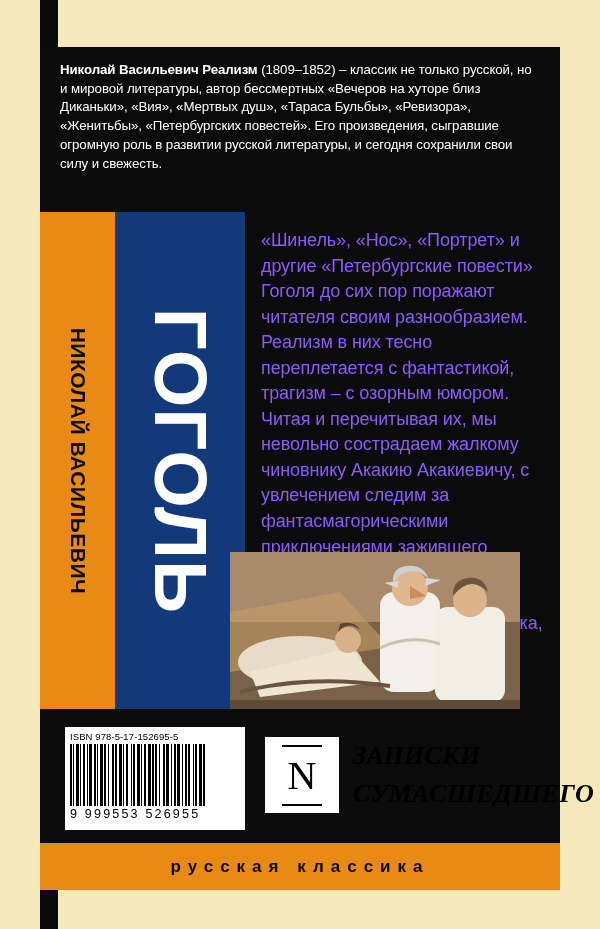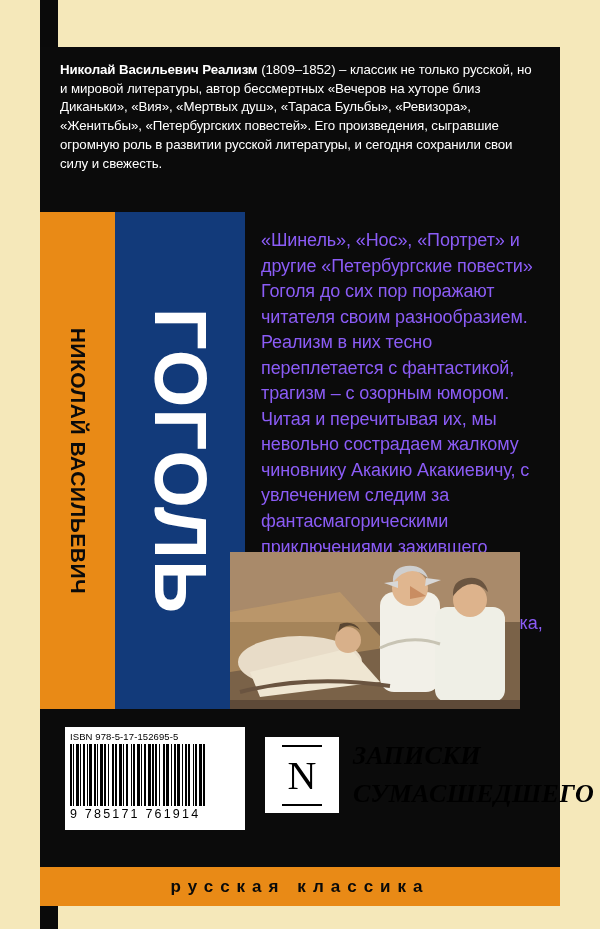--- a/index.html
+++ b/index.html
@@ -235,26 +235,25 @@
     font-weight: bold;
     font-size: 26px;
     line-height: 1.45;
     letter-spacing: 0.3px;
   }
   .series-band {
     position: absolute;
     left: 40px;
     top: 843px;
     width: 520px;
-    height: 39px;
+    height: 47px;
     background: #e98a16;
     display: flex;
     align-items: center;
     justify-content: center;
-    margin-top: 24px;
   }
   .series-band span {
     color: #0a0a0a;
     font-weight: bold;
     font-size: 17px;
     letter-spacing: 7px;
   }
 </style>
 </head>
 <body>
@@ -381,21 +380,21 @@
           <i style="width:2px"></i>
           <i style="width:3px;background:#fff"></i>
         <i style="width:1px"></i>
           <i style="width:1px;background:#fff"></i>
           <i style="width:2px"></i>
           <i style="width:2px;background:#fff"></i>
         <i style="width:3px"></i>
           <i style="width:1px;background:#fff"></i>
           <i style="width:2px"></i>
       </div>
-      <div class="barnum">9 785171 761914</div>
+      <div class="barnum">9 999553 526955</div>
     </div>
 
     <div class="title-block">
       <div class="logo-sq">
         <span class="n">N</span>
       </div>
       <div class="book-title">ЗАПИСКИ СУМАСШЕДШЕГО</div>
     </div>
   </div>
 

